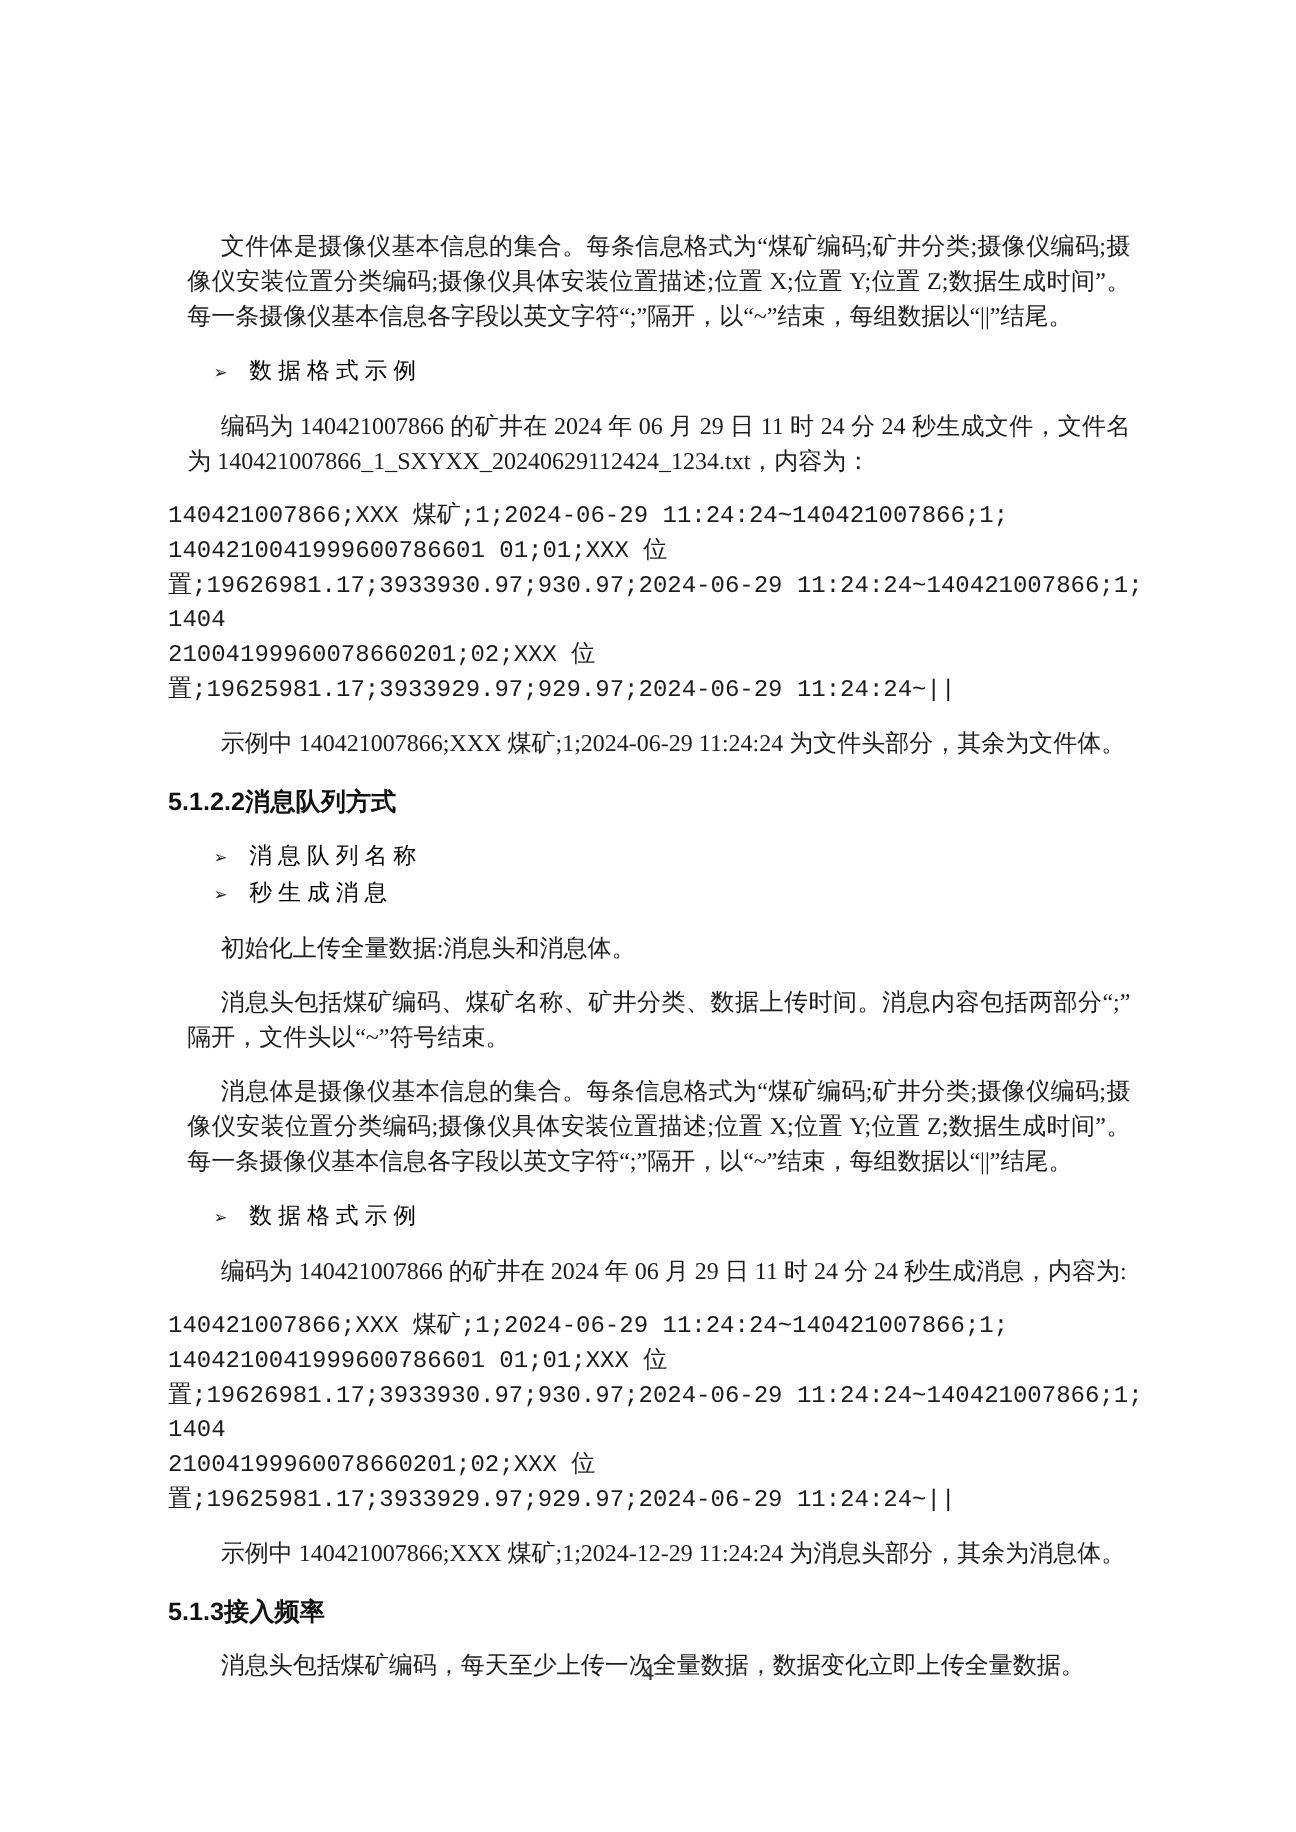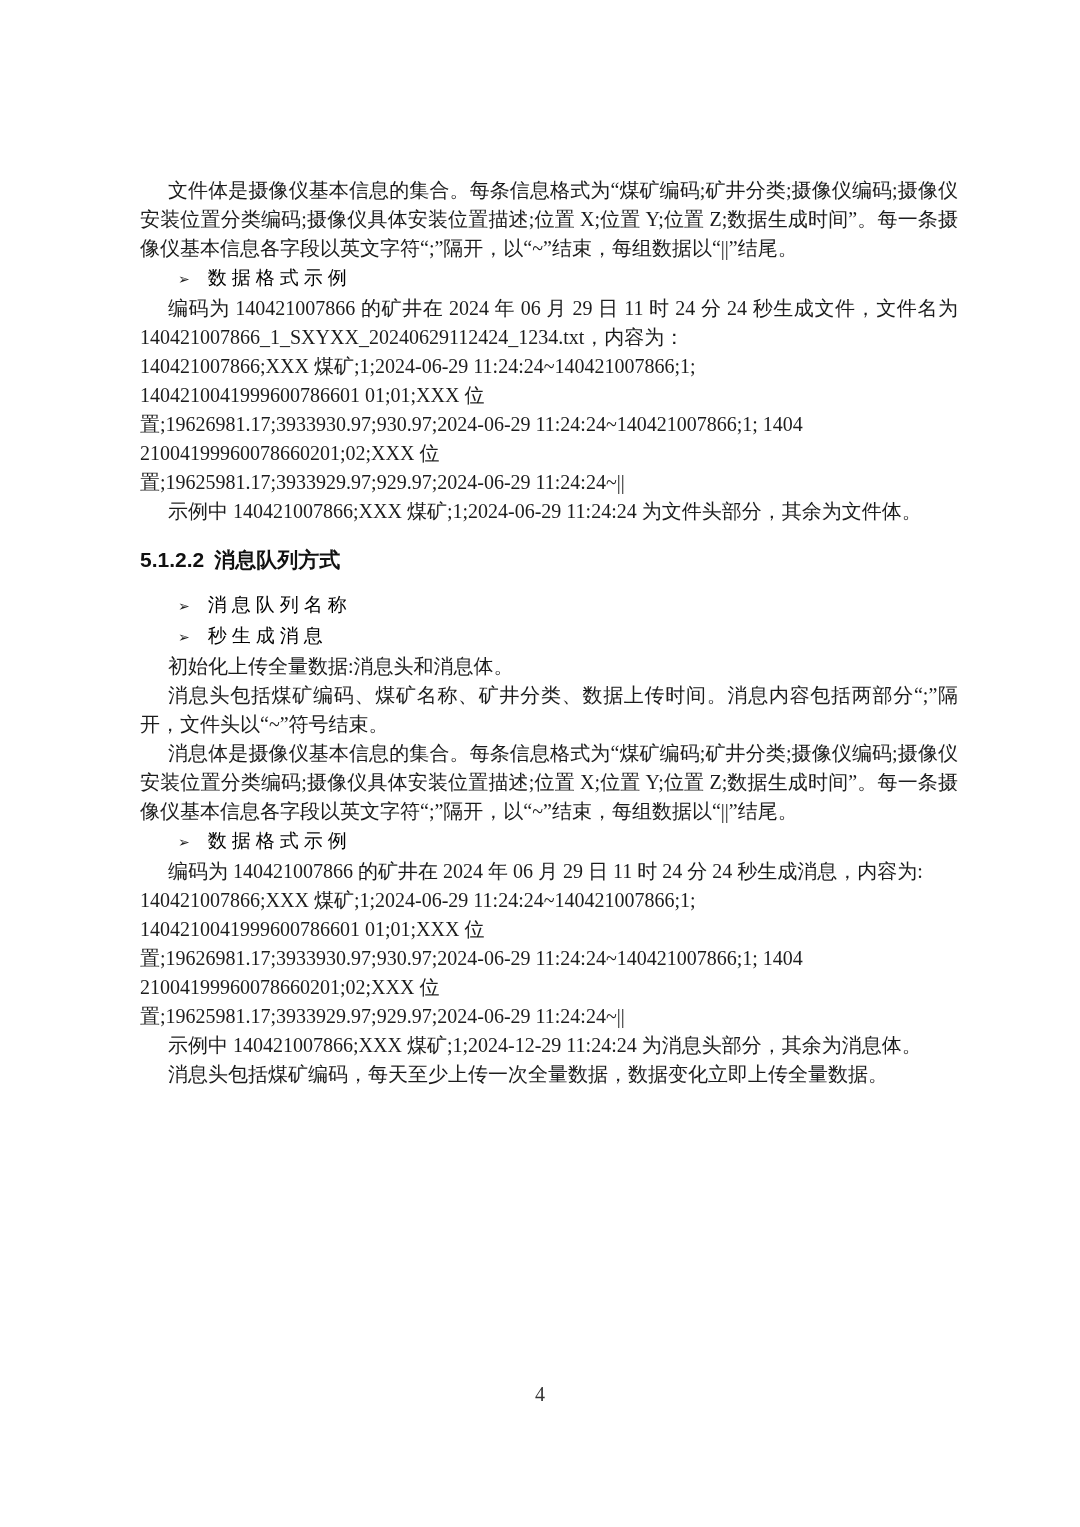--- a/index.html
+++ b/index.html
@@ -13,29 +13,29 @@
     color: #1c1c1c;
     font-family: "Liberation Serif", "DejaVu Serif", serif;
   }
   .content {
     position: absolute;
     left: 140px;
     top: 176px;
     width: 818px;
   }
   .para {
-    margin: 0;
+    margin: 16px;
     font-size: 20px;
     line-height: 29px;
     text-align: justify;
   }
   .indent { text-indent: 28px; }
   .code-block { margin: 0; }
   .code-line {
-    font-family: Liberation Serif, serif;
+    font-family: Liberation Mono, monospace;
     font-size: 20px;
     line-height: 29px;
     white-space: normal;
     word-break: break-all;
   }
   .bullet-line {
     font-size: 19px;
     line-height: 29px;
     padding-left: 38px;
     display: flex;
@@ -55,21 +55,21 @@
     padding-left: 28px;
   }
   .heading {
     font-family: "Liberation Sans", "DejaVu Sans", sans-serif;
     font-weight: 700;
     font-size: 21px;
     line-height: 29px;
     margin: 19px 0 16px 0;
     color: #111111;
   }
-  .heading .heading-number { margin-right: 10px; }
+  .heading .heading-number { }
   .page-number {
     position: absolute;
     left: 0;
     right: 0;
     top: 1383px;
     text-align: center;
     font-size: 20px;
     color: #333333;
     font-family: "Liberation Serif", "DejaVu Serif", serif;
   }
@@ -130,19 +130,22 @@
     <div class="code-block">
       <div class="code-line">140421007866;XXX 煤矿;1;2024-06-29 11:24:24~140421007866;1;</div>
       <div class="code-line">1404210041999600786601 01;01;XXX 位</div>
       <div class="code-line">置;19626981.17;3933930.97;930.97;2024-06-29 11:24:24~140421007866;1; 1404</div>
       <div class="code-line">21004199960078660201;02;XXX 位</div>
       <div class="code-line">置;19625981.17;3933929.97;929.97;2024-06-29 11:24:24~||</div>
     </div>
 
     <p class="para indent">示例中 140421007866;XXX 煤矿;1;2024-12-29 11:24:24 为消息头部分，其余为消息体。</p>
 
+    <h2 class="heading">
+      <span class="heading-number">5.1.3</span><span>接入频率</span>
+    </h2>
 
     <p class="para indent">消息头包括煤矿编码，每天至少上传一次全量数据，数据变化立即上传全量数据。</p>
 
   </main>
 
   <div class="page-number">4</div>
 </div>
 
 </body></html>

